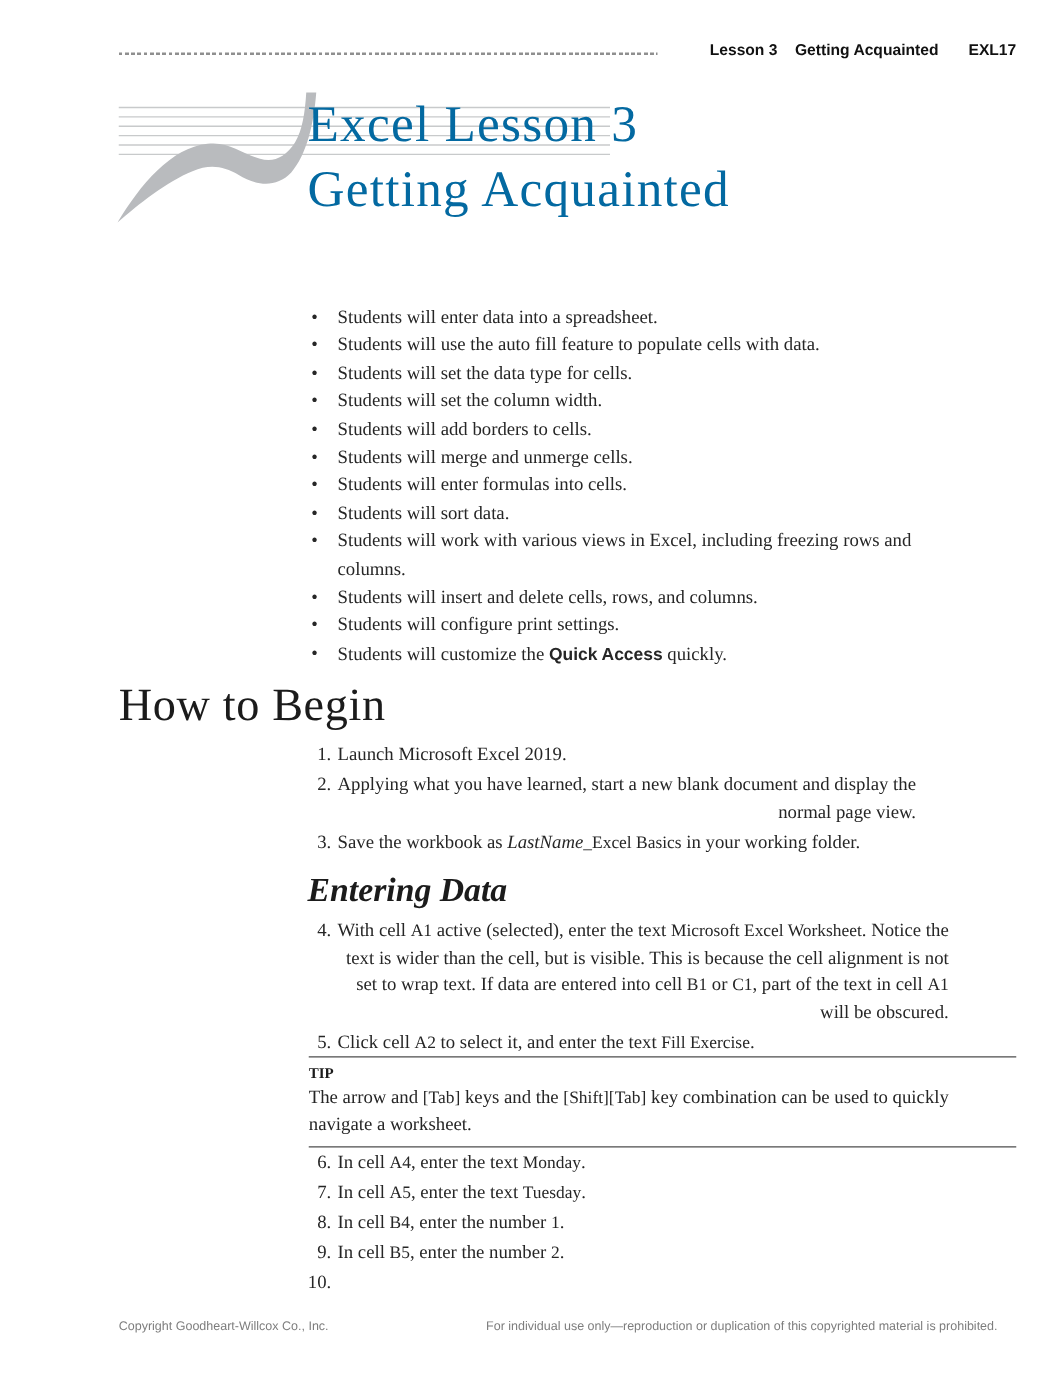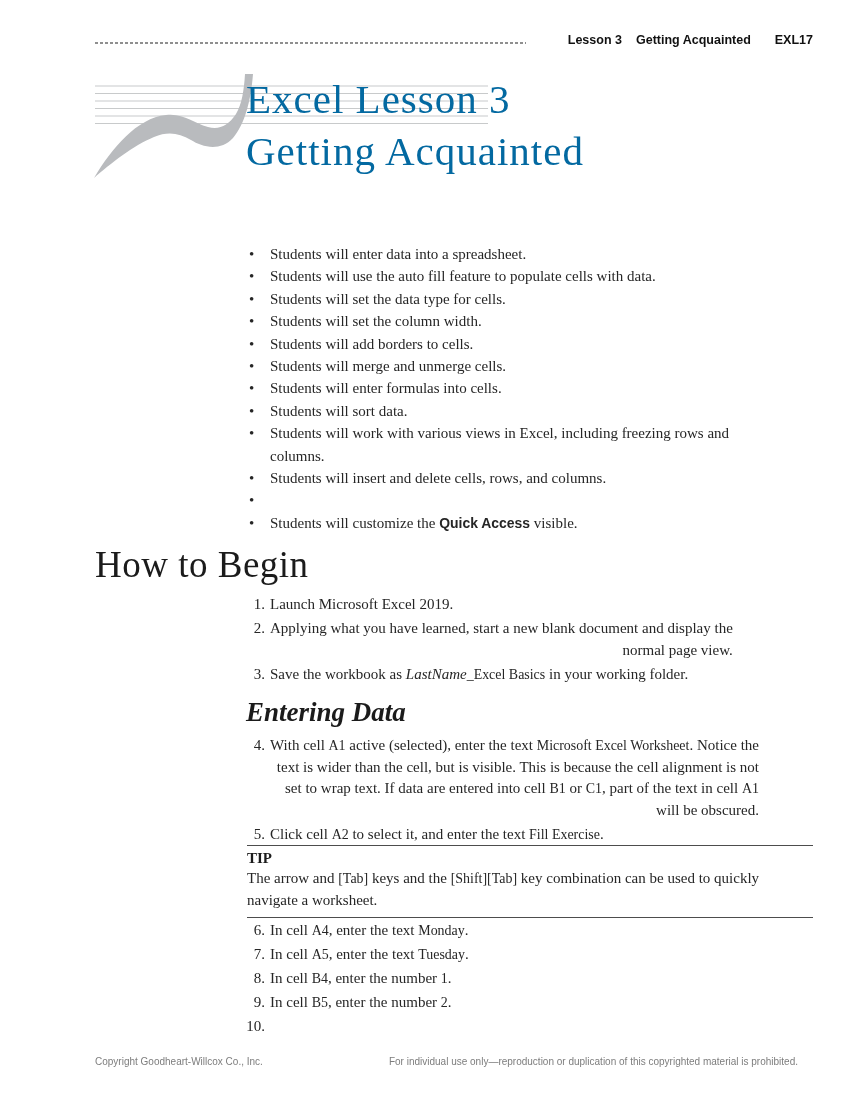--- a/index.html
+++ b/index.html
@@ -47,21 +47,21 @@
   .steps.begin-steps{top:594px;left:239px;}
   .steps.entering-steps{top:735px;left:239px;}
   .steps.after-tip-steps{top:920px;left:239px;}
   .bullets .body{white-space:pre-line;}
   
   .tip{
     position:absolute;top:845px;left:247px;width:566px;
     border-top:1.5px solid #4d4d4d;border-bottom:1.5px solid #4d4d4d;
     padding:3px 0 7px 0;
   }
-  .tip-label{font-weight:bold;font-size:15px;line-height:19px;color:#1b1b1b;}
+  .tip-label{font-weight:bold;font-size:12px;line-height:19px;color:#1b1b1b;}
   .tip-body{font-size:15px;line-height:20.5px;white-space:pre-line;}
   
   .sans{font-family:Liberation Serif, serif;font-size:0.93em;margin-top:16px;}
   .bsans{font-family:"Liberation Sans",sans-serif;font-size:0.93em;font-weight:bold;}
   .i{font-style:italic;}
   
   .footer{
     position:absolute;top:1056px;left:95px;right:51px;
     display:flex;justify-content:space-between;
     font-family:"Liberation Sans",sans-serif;font-size:10px;color:#7d7d7d;
@@ -135,24 +135,25 @@
         <span class="bullet">•</span>
         <span class="body">Students will work with various views in Excel, including freezing rows and
 columns.</span>
       </li>
     <li>
         <span class="bullet">•</span>
         <span class="body">Students will insert and delete cells, rows, and columns.</span>
       </li>
     <li>
         <span class="bullet">•</span>
-      </li>
-    <li>
-        <span class="bullet">•</span>
-        <span class="body"><span>Students will customize the </span><span class="bsans">Quick Access</span><span> visible.</span></span>
+        <span class="body">Students will configure print settings.</span>
+      </li>
+    <li>
+        <span class="bullet">•</span>
+        <span class="body"><span>Students will customize the </span><span class="bsans">Quick Access</span><span> quickly.</span></span>
       </li>
   </ul>
 
   <div class="h1 how-to-begin">How to Begin</div>
   <ol class="steps begin-steps">
     <li>
         <span class="num">1.</span>
         <span class="body">Launch Microsoft Excel 2019.</span>
       </li>
     <li>

